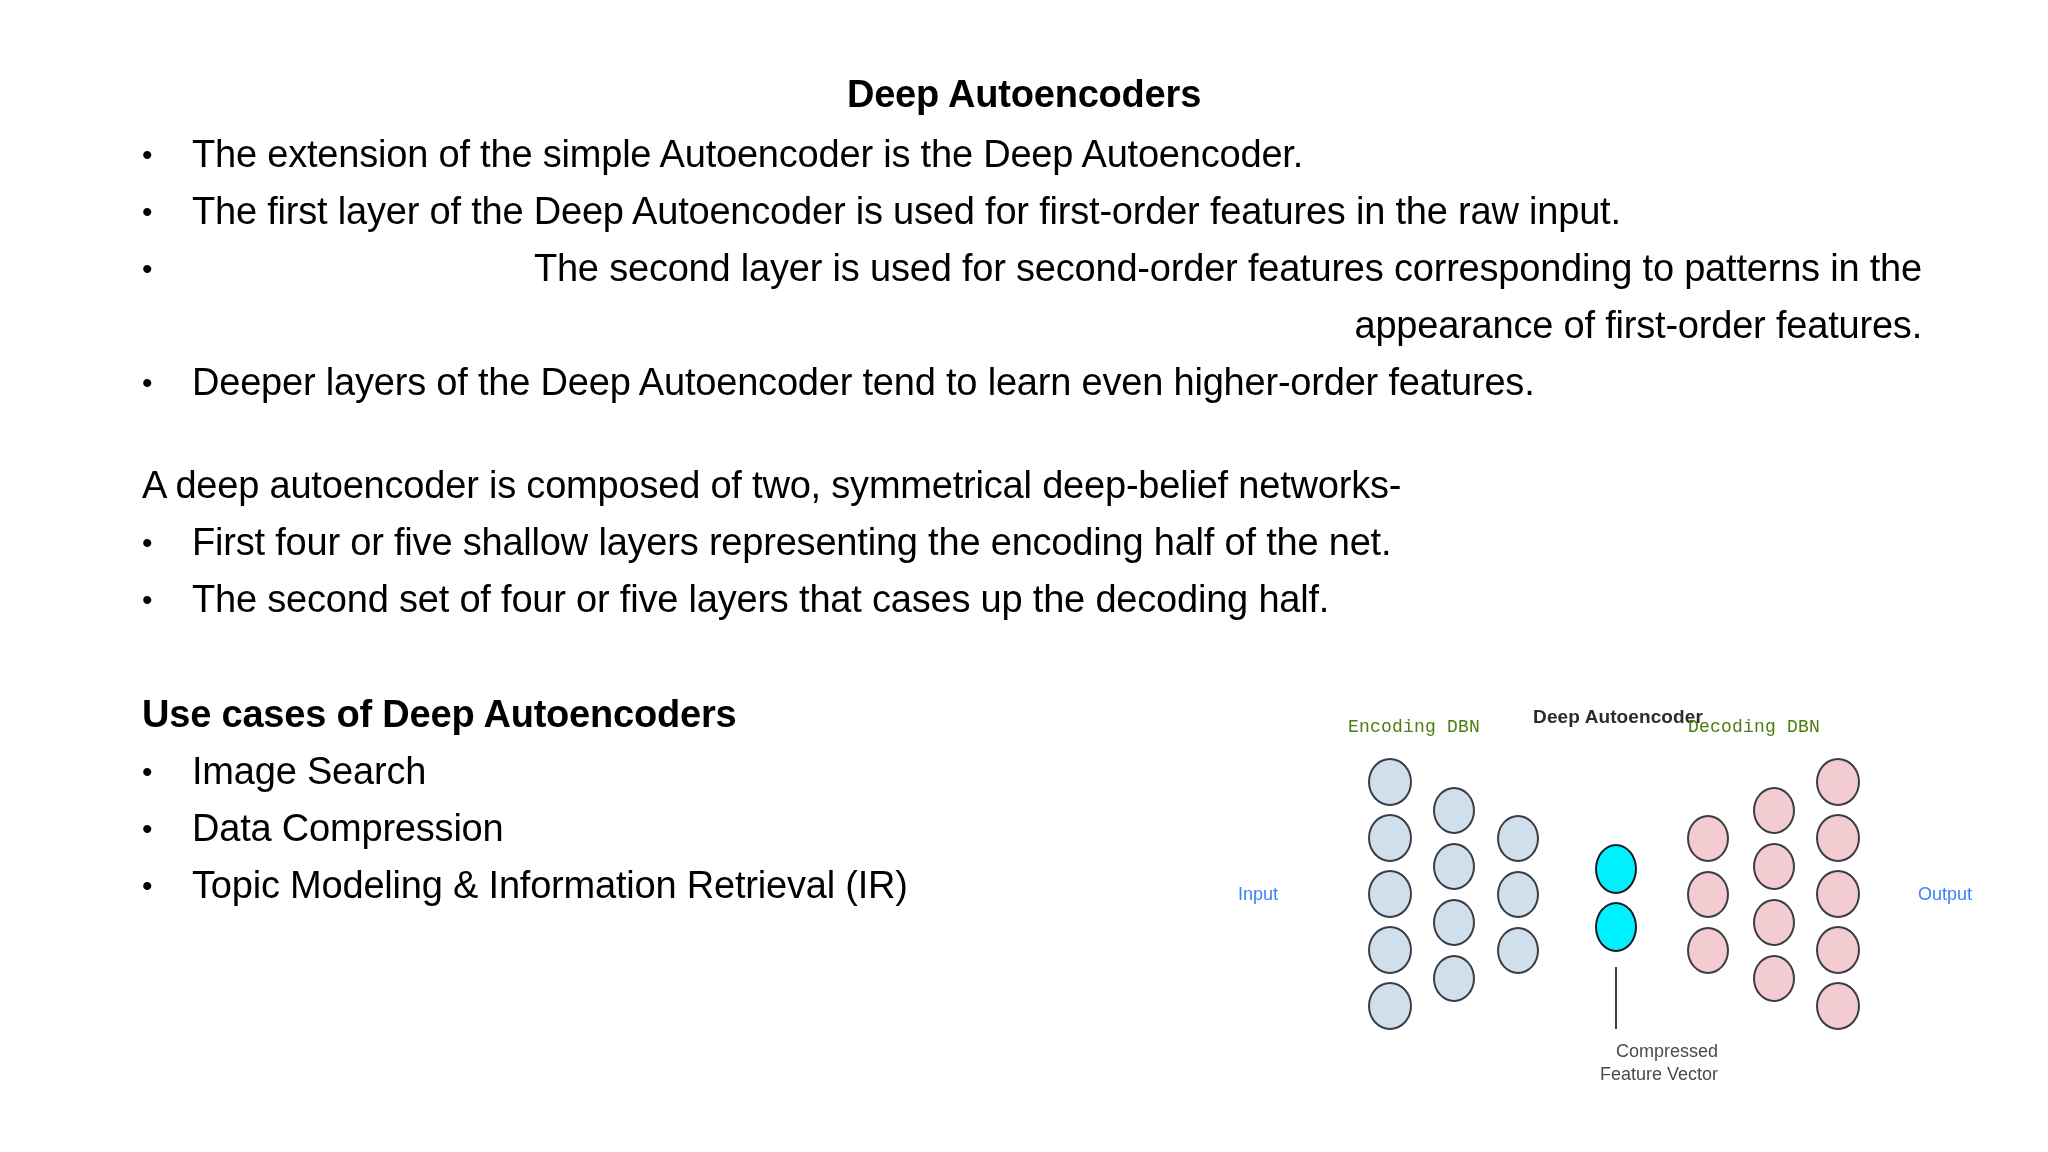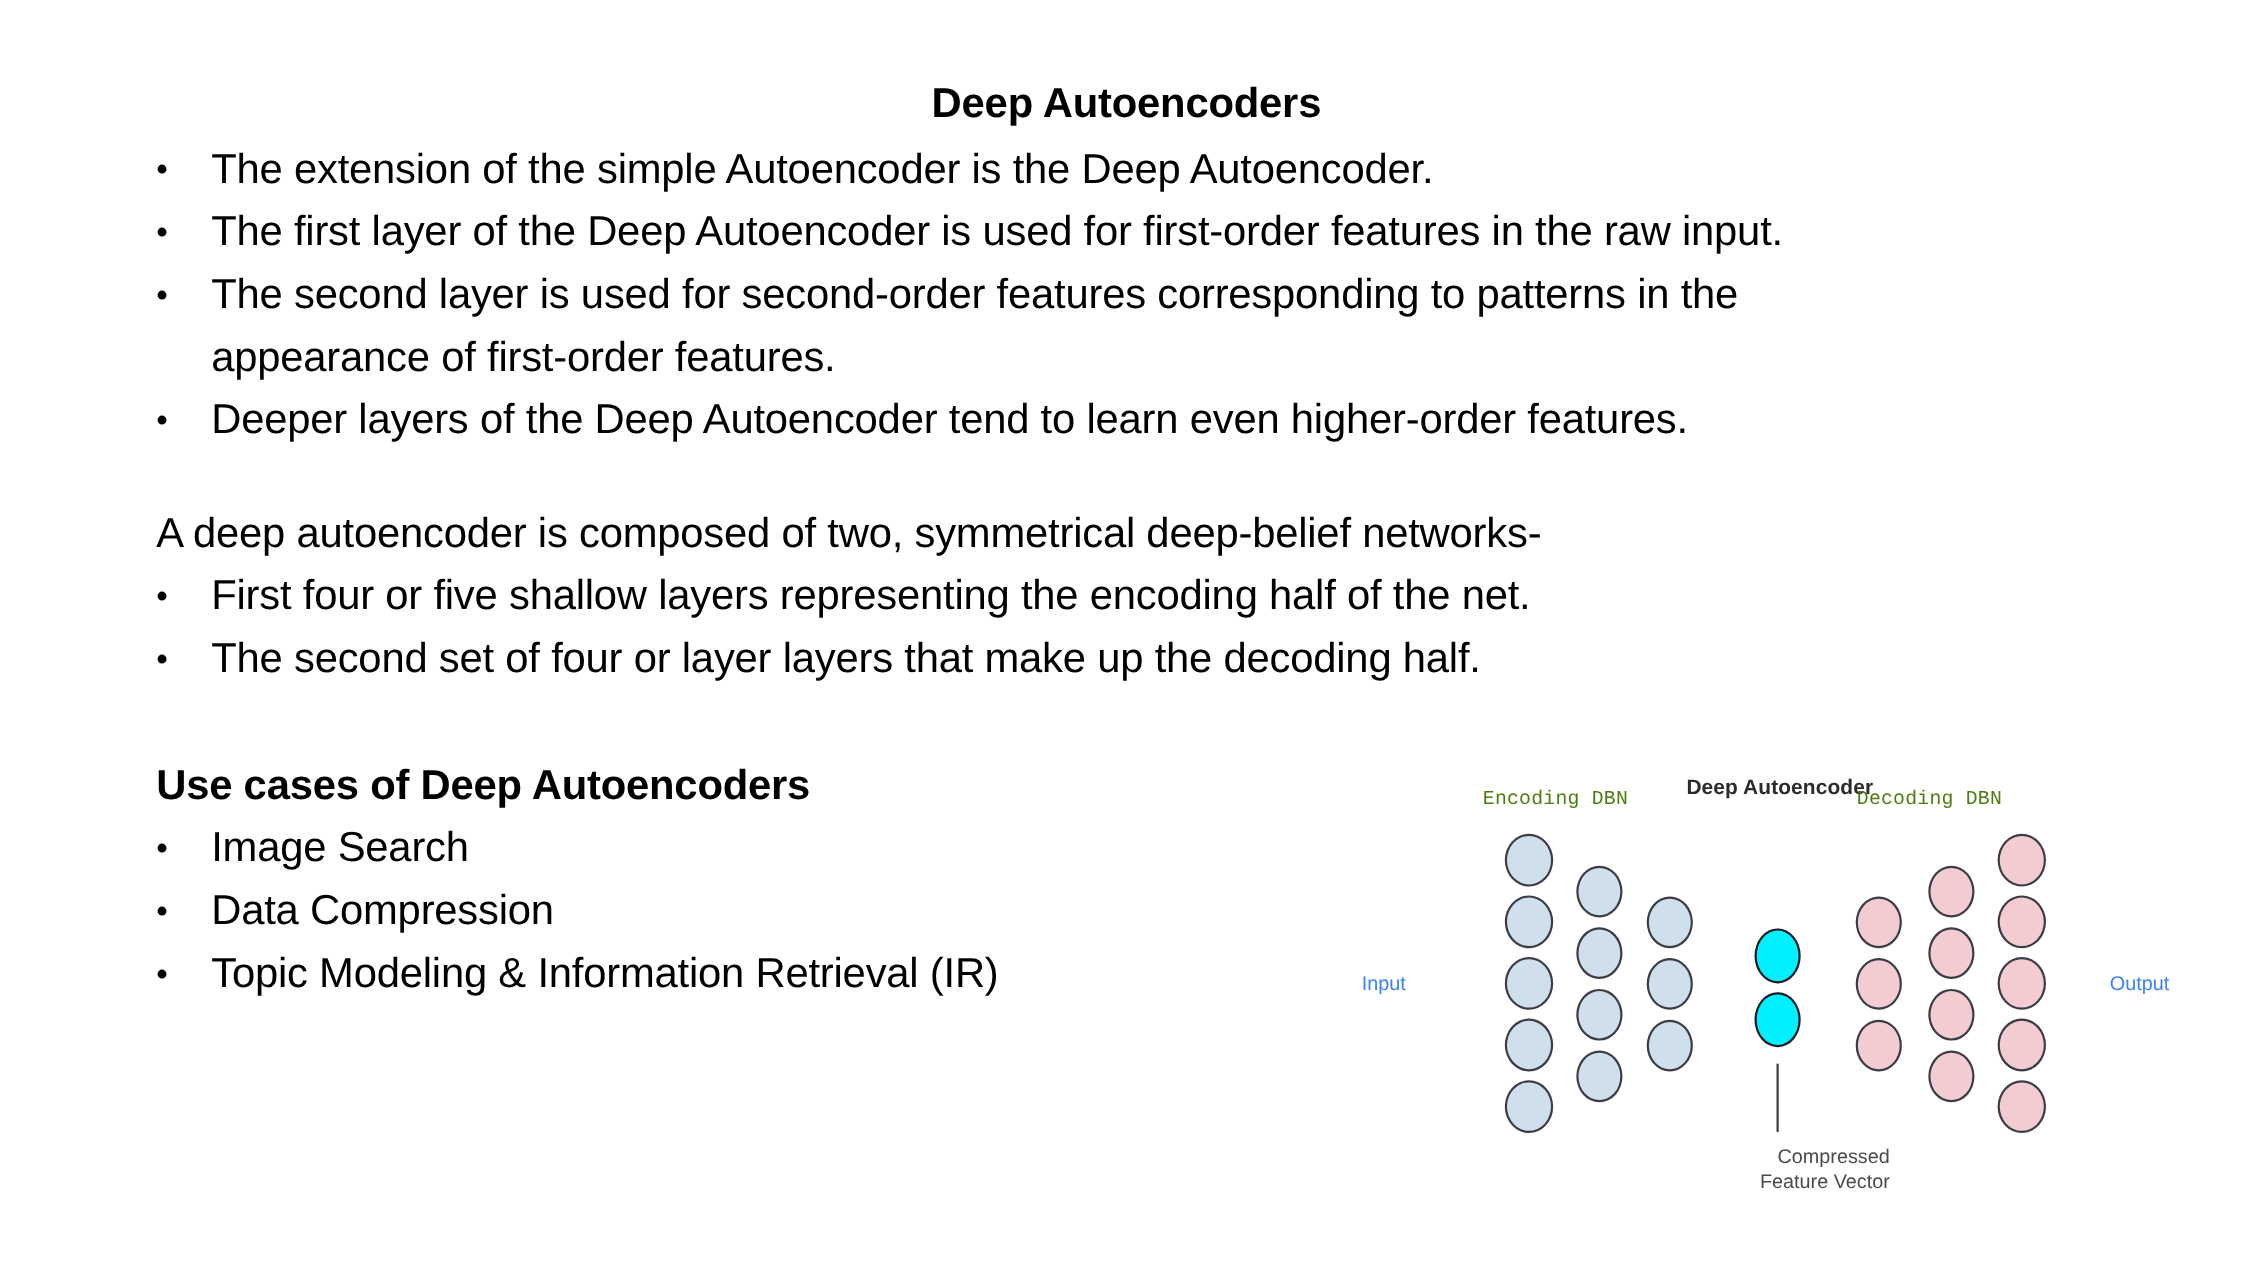--- a/index.html
+++ b/index.html
@@ -74,20 +74,21 @@
     min-width: 50px;
     text-align: left;
     font-size: 30px;
     line-height: 57px;
   }
   .bullet-text {
     flex: 1;
   }
   .bullet-text .cont {
     display: block;
+    text-align: right;
   }
   .vspace-md { height: 46px; }
 
   
   .diagram {
     position: absolute;
     left: 1218px;
     top: 662px;
     width: 800px;
     height: 440px;
@@ -199,21 +200,21 @@
 
       <div class="para plain">A deep autoencoder is composed of two, symmetrical deep-belief networks-</div>
 
       <div class="bullet-row">
         <span class="bullet-mark">•</span>
         <span class="bullet-text">First four or five shallow layers representing the encoding half of the net.</span>
       </div>
 
       <div class="bullet-row">
         <span class="bullet-mark">•</span>
-        <span class="bullet-text">The second set of four or layer layers that make up the decoding half.</span>
+        <span class="bullet-text">The second set of four or five layers that cases up the decoding half.</span>
       </div>
 
     </div>
 
     <div class="vspace-md"></div>
 
     <div>
 
       <div class="para bold-head">Use cases of Deep Autoencoders</div>
 

